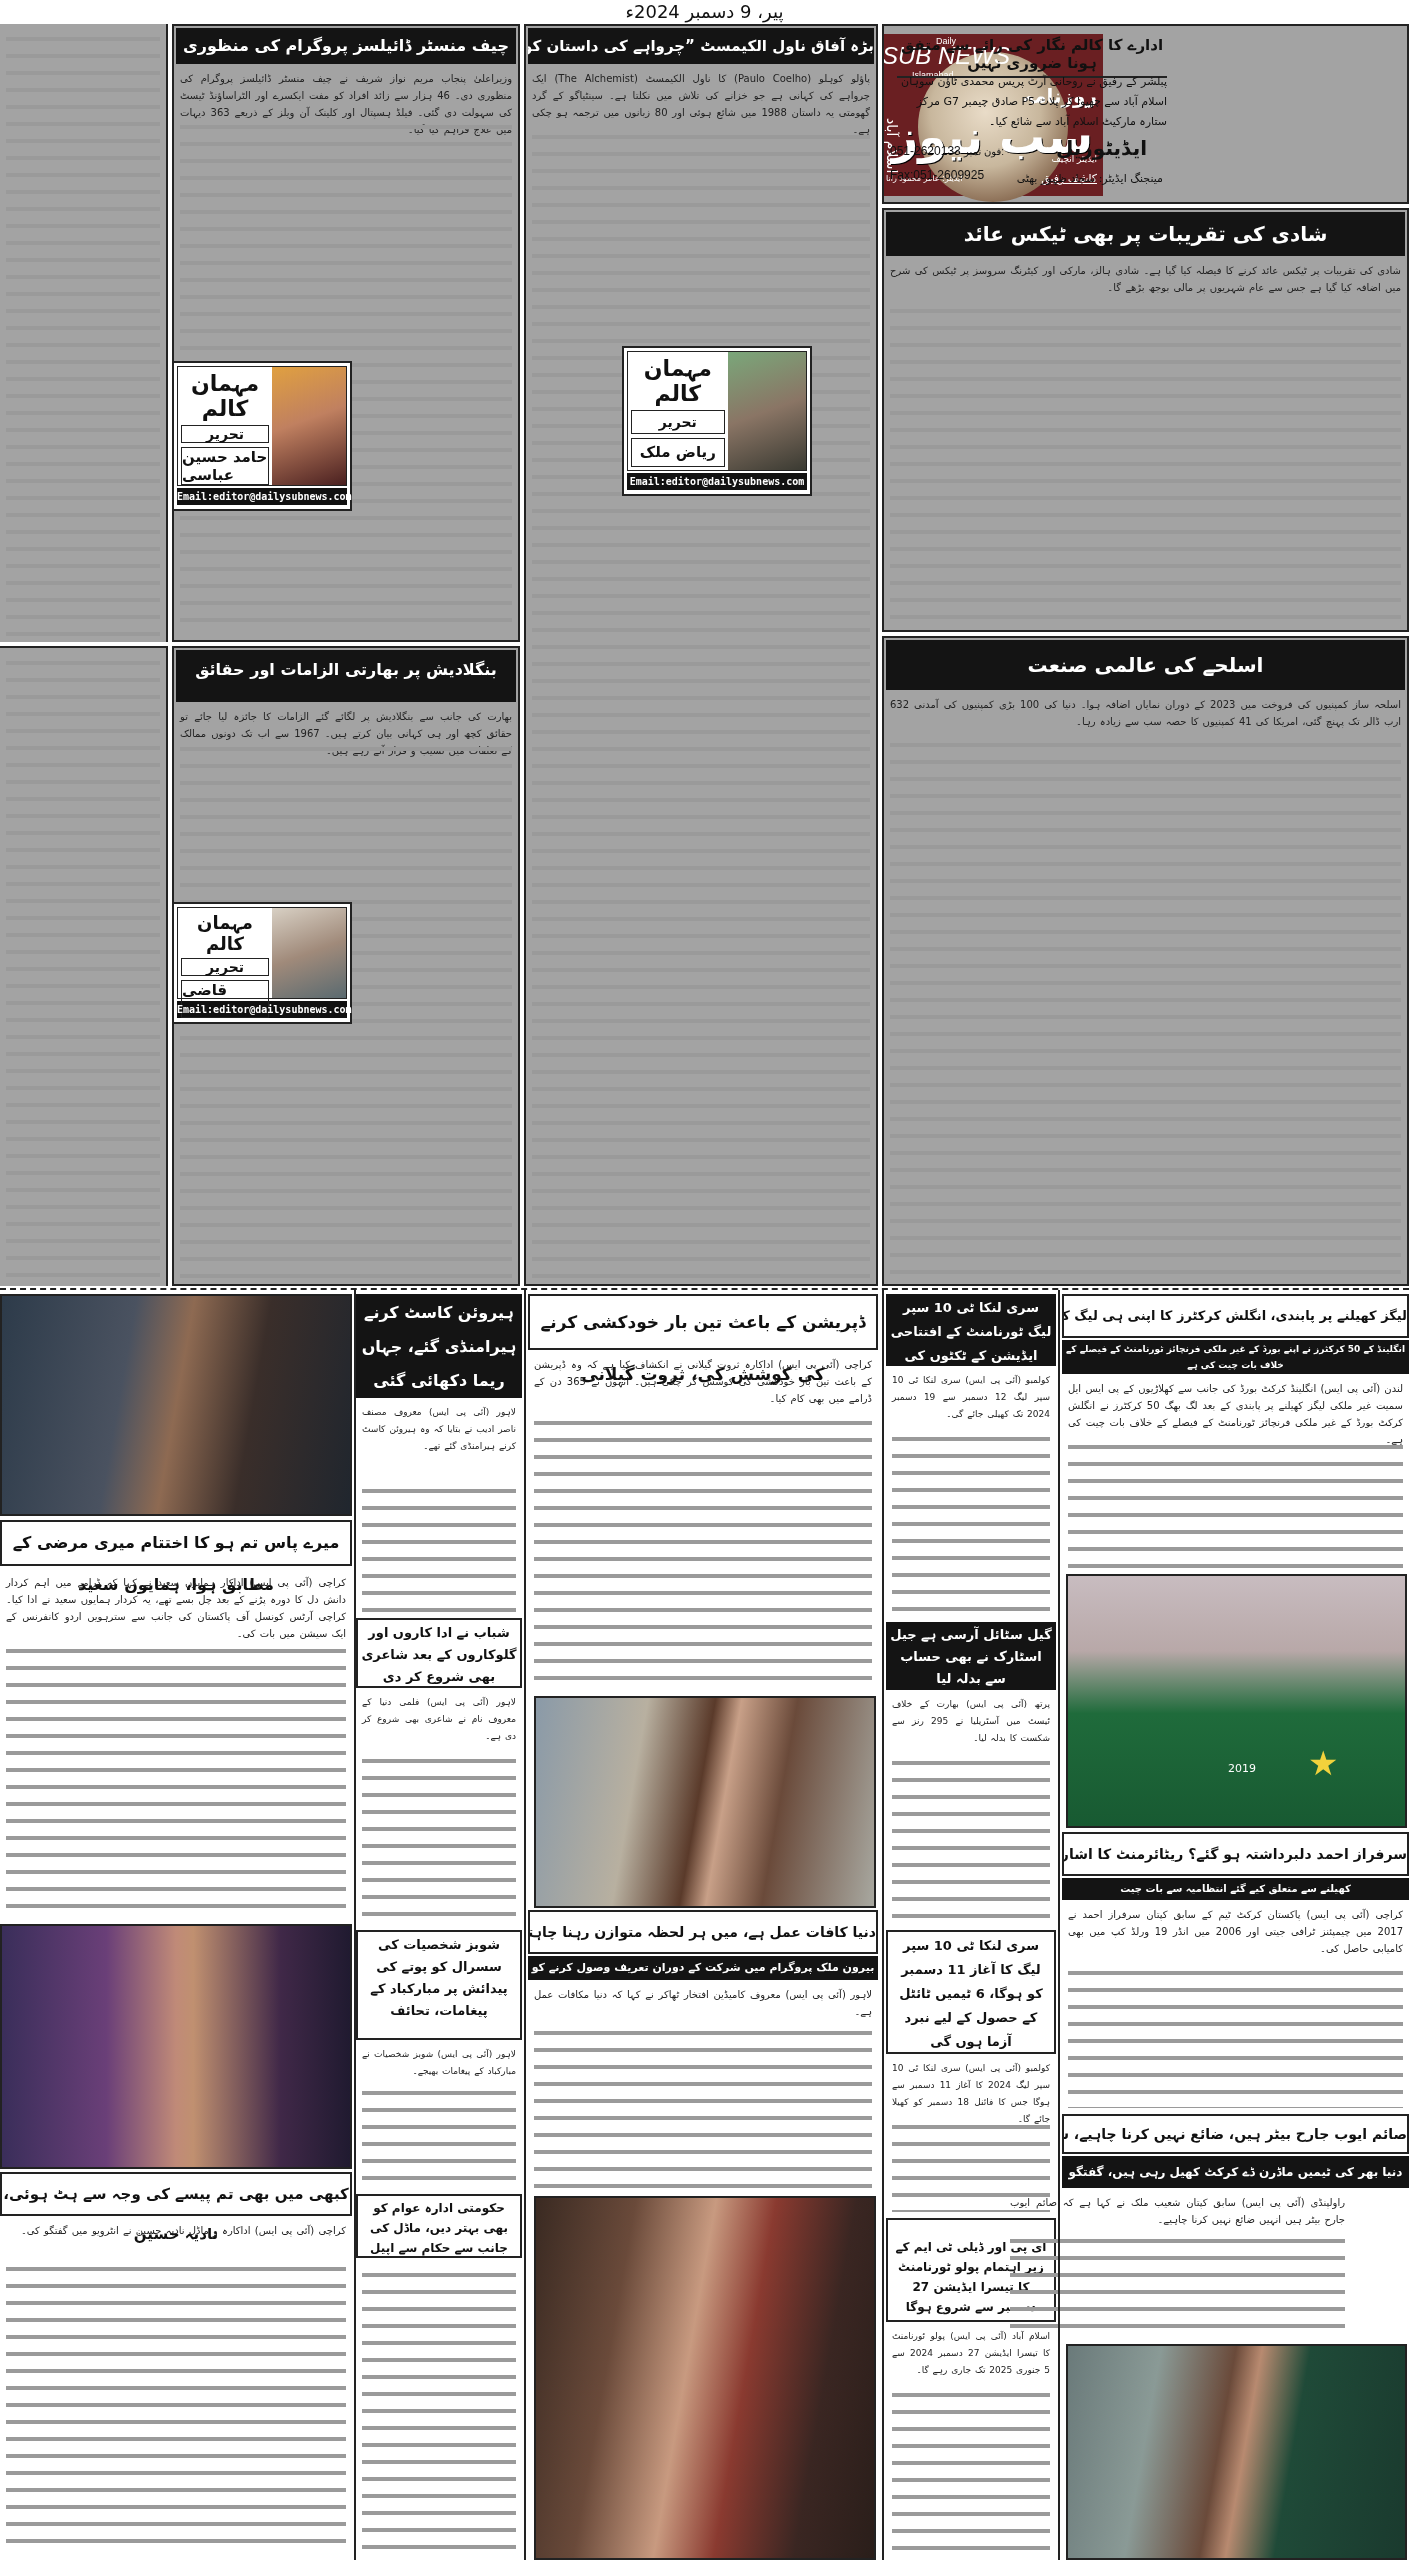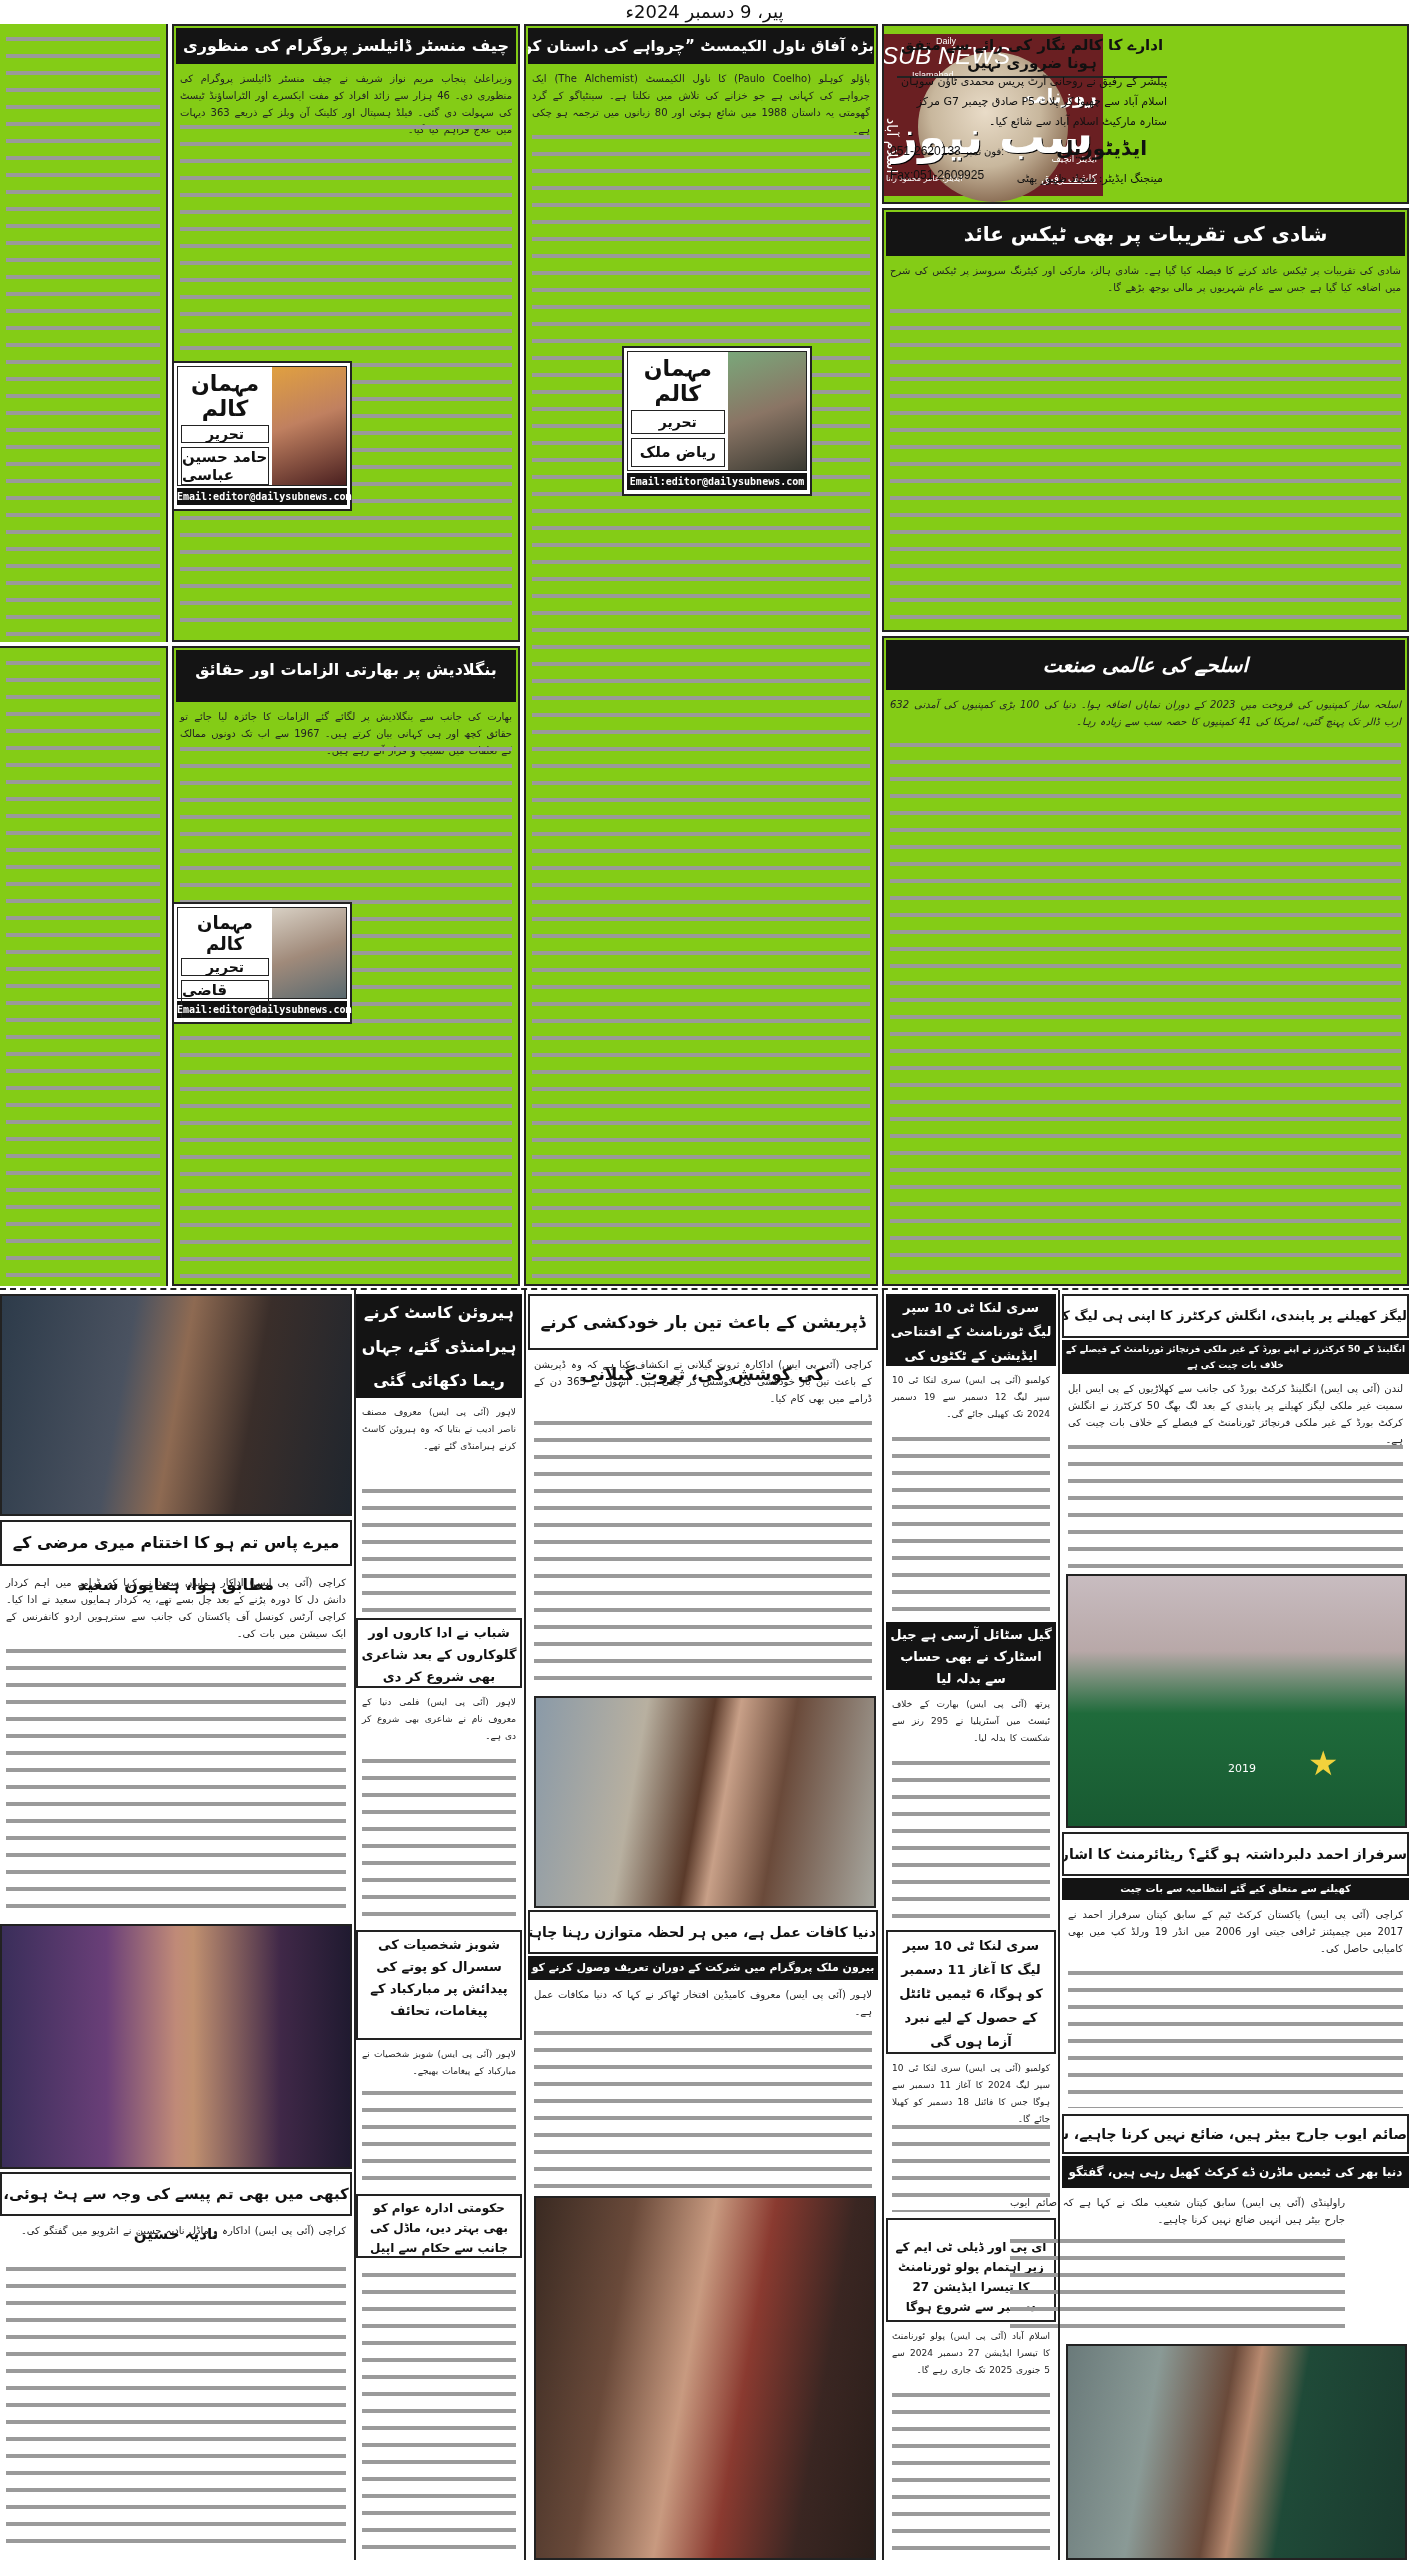--- a/index.html
+++ b/index.html
@@ -1,19 +1,19 @@
 <!DOCTYPE html>
 <html><head>
 <meta charset="utf-8">
 <style>
 *{box-sizing:border-box;margin:0;padding:0}
 body{width:1409px;height:2560px;background:#fff;font-family:"DejaVu Sans",sans-serif;color:#111;position:relative;overflow:hidden}
 .abs{position:absolute}
 .dateline{left:0;top:0;width:1409px;height:24px;text-align:center;font-size:18px;direction:rtl;line-height:24px}
-.col{border:2px solid #222;background:#84cc16;overflow:hidden}
+.col{border:2px solid #222;background:#a3a3a3;overflow:hidden}
 .hdr-black{background:#141414;color:#fff;text-align:center;direction:rtl;font-weight:bold}
 .hdr-white{background:#fff;color:#111;text-align:center;direction:rtl;font-weight:bold;border:2px solid #222}
 .body-text{direction:rtl;font-size:10px;line-height:17px;color:#222;text-align:justify;padding:4px 6px;word-spacing:1px}
 .lines{position:absolute;left:6px;right:6px;background:repeating-linear-gradient(to bottom,transparent 0,transparent 9px,#9a9a9a 9px,#9a9a9a 13px,transparent 13px,transparent 17px)}
 .colbox{background:#fff;border:2px solid #222;padding:3px}
 .colbox .inner{border:1px solid #222;display:flex;flex-direction:row;height:calc(100% - 20px)}
 .colbox .photo{width:44%;background:linear-gradient(160deg,#b89a80,#6b4a3a 60%,#2a2020)}
 .colbox .label{flex:1;display:flex;flex-direction:column;direction:rtl}
 .colbox .mehman{font-size:22px;font-weight:bold;text-align:center;padding:4px 0;flex:1.3;display:flex;align-items:center;justify-content:center}
 .colbox .tahreer{font-size:14px;font-weight:bold;text-align:center;border:1px solid #222;margin:0 3px;flex:0.8;display:flex;align-items:center;justify-content:center}
@@ -52,21 +52,21 @@
   <div class="abs" style="left:6px;top:142px;font-size:12px;font-family:'Liberation Sans',sans-serif;">Fax:051-2609925</div>
   <div class="abs" style="right:244px;top:146px;font-size:11px;direction:rtl;">مینجنگ ایڈیٹر: سجاد ظہور بھٹی</div>
 </div>
 
 <div class="abs col" style="left:882px;top:208px;width:527px;height:424px;">
   <div class="hdr-black" style="height:44px;line-height:44px;font-size:20px;margin:2px;">شادی کی تقریبات پر بھی ٹیکس عائد</div>
   <div class="body-text">شادی کی تقریبات پر ٹیکس عائد کرنے کا فیصلہ کیا گیا ہے۔ شادی ہالز، مارکی اور کیٹرنگ سروسز پر ٹیکس کی شرح میں اضافہ کیا گیا ہے جس سے عام شہریوں پر مالی بوجھ بڑھے گا۔</div>
   <div class="lines" style="top:90px;bottom:4px;"></div>
 </div>
 
-<div class="abs col" style="left:882px;top:636px;width:527px;height:650px;font-style:italic;">
+<div class="abs col" style="left:882px;top:636px;width:527px;height:650px;">
   <div class="hdr-black" style="height:50px;line-height:50px;font-size:20px;margin:2px;">اسلحے کی عالمی صنعت</div>
   <div class="body-text">اسلحہ ساز کمپنیوں کی فروخت میں 2023 کے دوران نمایاں اضافہ ہوا۔ دنیا کی 100 بڑی کمپنیوں کی آمدنی 632 ارب ڈالر تک پہنچ گئی، امریکا کی 41 کمپنیوں کا حصہ سب سے زیادہ رہا۔</div>
   <div class="lines" style="top:96px;bottom:4px;"></div>
 </div>
 
 <div class="abs col" style="left:524px;top:24px;width:354px;height:1262px;">
   <div class="hdr-black" style="height:36px;line-height:36px;font-size:15px;margin:2px;white-space:nowrap;overflow:hidden;">بڑہ آفاق ناول الکیمسٹ ”چرواہے کی داستان کوئی نئی نہیں“</div>
   <div class="body-text">پاؤلو کوہلو (Paulo Coelho) کا ناول الکیمسٹ (The Alchemist) ایک چرواہے کی کہانی ہے جو خزانے کی تلاش میں نکلتا ہے۔ سینٹیاگو کے گرد گھومتی یہ داستان 1988 میں شائع ہوئی اور 80 زبانوں میں ترجمہ ہو چکی ہے۔</div>
   <div class="lines" style="top:100px;bottom:6px;"></div>
   <div class="abs colbox" style="left:96px;top:320px;width:190px;height:150px;">

